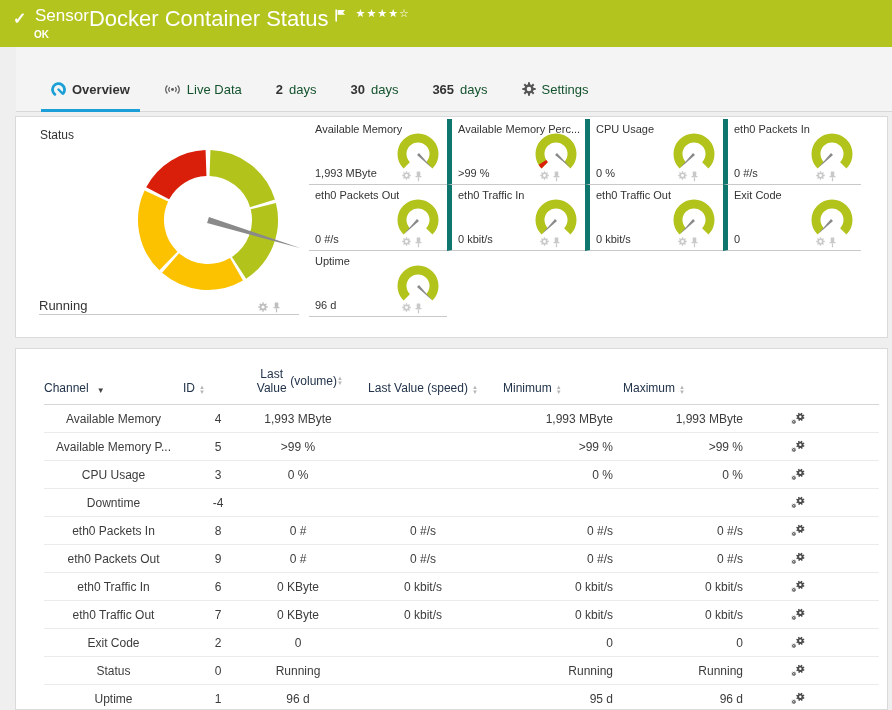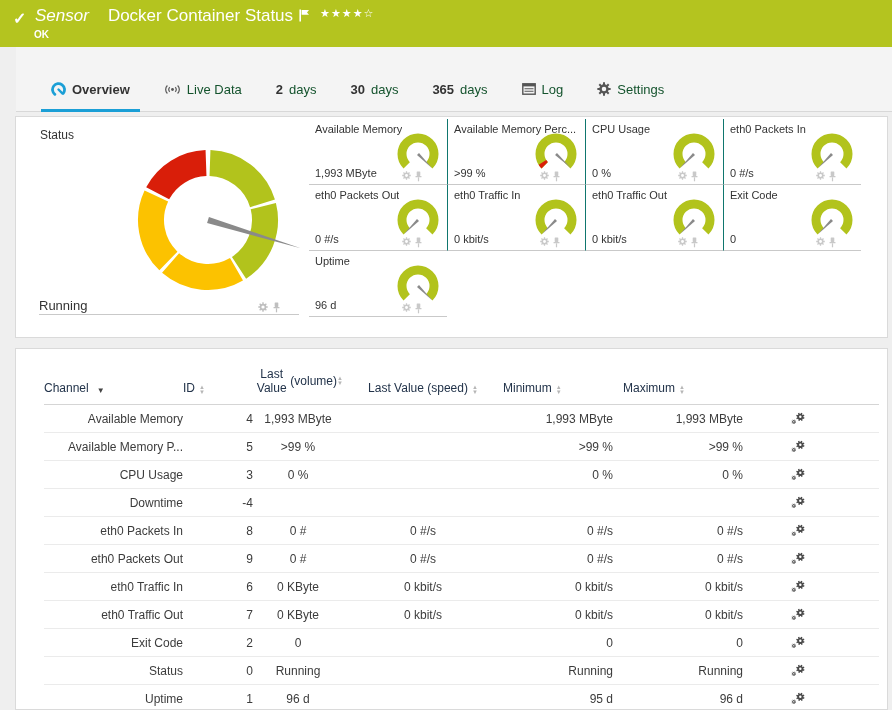--- a/index.html
+++ b/index.html
@@ -2,22 +2,22 @@
 <html><head>
 <meta charset="utf-8">
 <style>
   html,body{margin:0;padding:0}
   body{width:892px;height:710px;background:#efefef;font-family:"Liberation Sans",sans-serif;position:relative;overflow:hidden}
 
   
   .topbar{position:absolute;top:0;left:0;width:892px;height:47px;background:#b4c41f;color:#fff}
   .topbar .check{position:absolute;left:13px;top:9px;font-size:16px;font-weight:bold}
   .titleline{position:absolute;left:35px;top:6px;display:flex;align-items:flex-start;white-space:nowrap}
-  .sensor-word{font-style:italic;font-size:17px;margin-right:19px}
-  .sensor-title{font-size:17px}
+  .sensor-word{font-size:17px;margin-right:0}
+  .sensor-title{font-size:22px}
   .flag{margin:2px 0 0 6px}
   .stars{font-size:11px;letter-spacing:1px;margin:1px 0 0 10px}
   .okline{position:absolute;left:34px;top:29px;font-size:10px;font-weight:bold}
 
   
   .tabbar{position:absolute;top:47px;left:16px;width:892px;height:65px;background:#f4f4f4;border-bottom:1px solid #d8d8d8;box-sizing:border-box;display:flex;align-items:flex-end;padding-left:25px;gap:14px}
   .tab{position:relative;display:flex;align-items:center;gap:6px;height:44px;padding:0 10px;font-size:13px;color:#474747;cursor:pointer;white-space:nowrap}
   .tab .num{font-weight:bold;color:#333}
   .tab .lbl{color:#14532d}
   .tab.active .lbl{color:#333;font-weight:bold}
@@ -30,31 +30,31 @@
 
   
   .big-label{position:absolute;left:24px;top:11px;font-size:12px;color:#333}
   .big-value{position:absolute;left:23px;top:181px;font-size:13px;color:#333}
   .big-underline{position:absolute;left:23px;width:260px;top:197px;height:1px;background:#c9c9c9}
   .big-icons{position:absolute;left:242px;top:185px;display:flex;gap:4px;opacity:.65}
   #main-gauge{position:absolute;left:117px;top:28px;width:150px;height:150px}
 
   
   .gcell{position:absolute;width:138px;height:66px;border-bottom:1px solid #c9c9c9;box-sizing:border-box}
-  .gcell.bl{border-left:1px solid #0f766e}
+  .gcell.bl{border-left:5px solid #0f766e}
   .glabel{position:absolute;left:6px;top:4px;font-size:11px;color:#333;white-space:nowrap;overflow:hidden;max-width:126px}
   .gvalue{position:absolute;left:6px;bottom:5px;font-size:11px;color:#333;white-space:nowrap}
   .gsvg{position:absolute;right:5px;top:10px}
   .cicons{position:absolute;right:24px;bottom:2px;display:flex;gap:3px;opacity:.55}
 
   
   .thead,.trow{display:grid;grid-template-columns:139px 70px 90px 160px 120px 130px 90px;margin:0 8px 0 28px;align-items:center}
   .thead{height:56px;border-bottom:1px solid #d5d5d5;color:#22334a;font-size:12px;align-items:end;padding-bottom:9px;box-sizing:border-box}
   .trow{height:27px;border-bottom:1px solid #ebebeb;font-size:12px;color:#3c3c3c}
-  .c-left{text-align:right}
+  .c-left{text-align:center}
   .c-center{text-align:center}
   .c-right{text-align:right;padding-right:10px}
   .hcell{display:flex;align-items:flex-end;gap:4px}
   .hcell.c-center{justify-content:center}
   .hcell.c-right{}
   .h2line{display:flex;flex-direction:row;align-items:center;line-height:14px}
   .h2line .sub{display:flex;align-items:center;}
   .sorts{display:inline-flex;flex-direction:column;font-size:6px;line-height:5px;color:#b6b6b6}
   .sorted-arrow{font-size:8px;color:#444;margin-left:4px}
   .editcell{display:flex;justify-content:center;cursor:pointer}
@@ -108,30 +108,20 @@
   </div>
   <div class="tab">
     <span class="num">30</span>
     <span class="lbl">days</span>
   </div>
   <div class="tab">
     <span class="num">365</span>
     <span class="lbl">days</span>
   </div>
   <div class="tab">
-    <span>
-      <svg width="14" height="12" viewBox="0 0 14 12" style="display:block">
-          <rect x="0.8" y="0.8" width="12.4" height="10.4" fill="none" stroke="#555" stroke-width="1.4"></rect>
-          <rect x="0.8" y="0.8" width="12.4" height="2.6" fill="#555"></rect>
-          <path d="M2.5 5.8 h9 M2.5 8.2 h9" stroke="#555" stroke-width="1.1"></path>
-        </svg>
-    </span>
-    <span class="lbl">Log</span>
-  </div>
-  <div class="tab">
     <span id="settings-gear">
         <svg width="14" height="14" viewBox="0 0 12 12" style="display:block">
           <line x1="6.00" y1="2.60" x2="6.00" y2="0.30" stroke="#555" stroke-width="1.7"></line>
           <line x1="8.40" y1="3.60" x2="10.03" y2="1.97" stroke="#555" stroke-width="1.7"></line>
           <line x1="9.40" y1="6.00" x2="11.70" y2="6.00" stroke="#555" stroke-width="1.7"></line>
           <line x1="8.40" y1="8.40" x2="10.03" y2="10.03" stroke="#555" stroke-width="1.7"></line>
           <line x1="6.00" y1="9.40" x2="6.00" y2="11.70" stroke="#555" stroke-width="1.7"></line>
           <line x1="3.60" y1="8.40" x2="1.97" y2="10.03" stroke="#555" stroke-width="1.7"></line>
           <line x1="2.60" y1="6.00" x2="0.30" y2="6.00" stroke="#555" stroke-width="1.7"></line>
           <line x1="3.60" y1="3.60" x2="1.97" y2="1.97" stroke="#555" stroke-width="1.7"></line>

